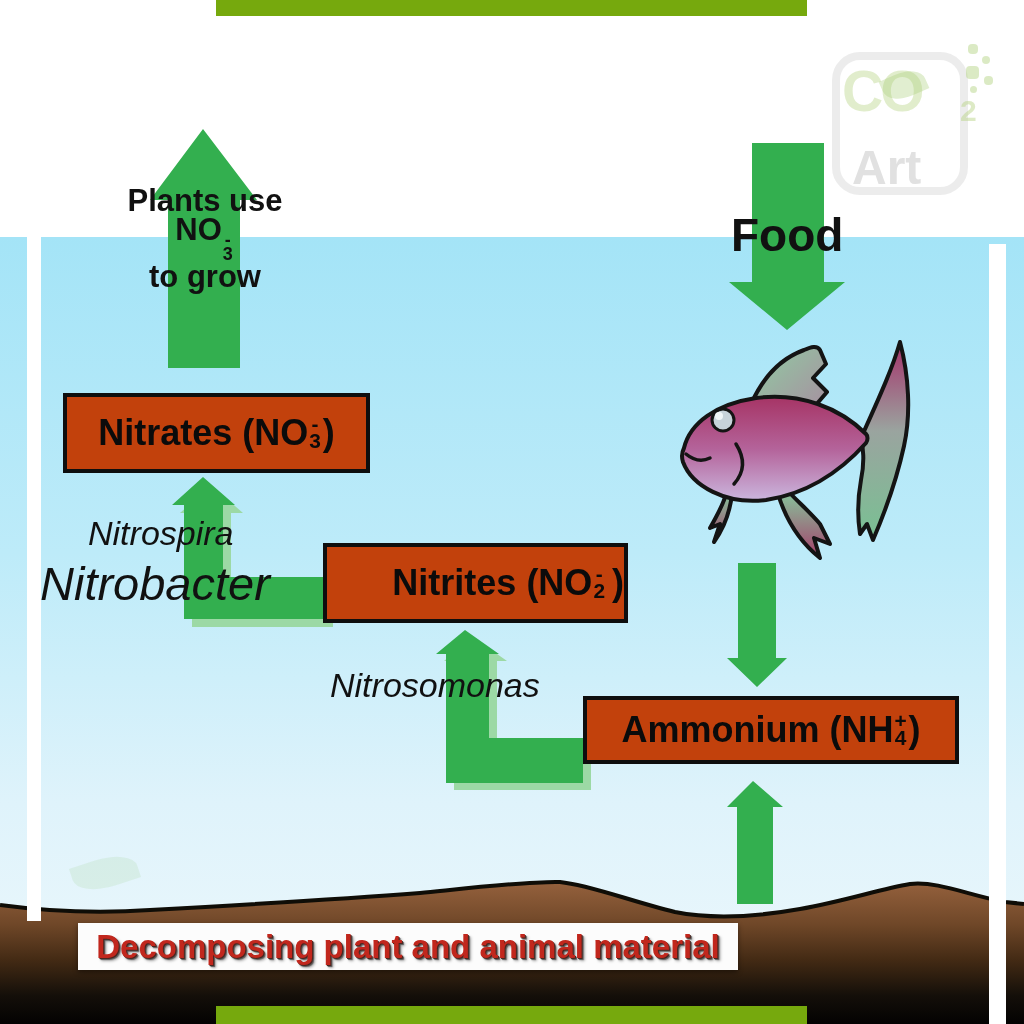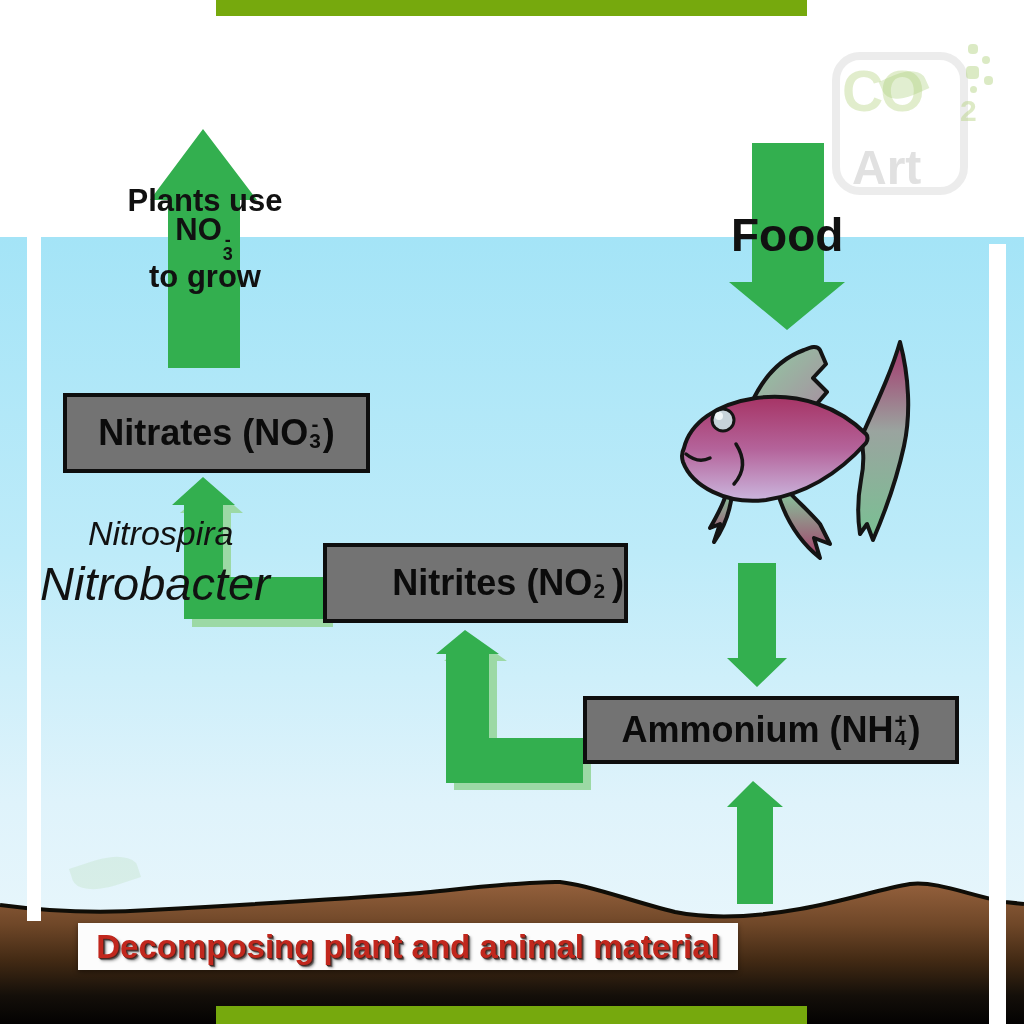--- a/index.html
+++ b/index.html
@@ -24,21 +24,21 @@
   .wm-co{left:12px;top:8px;font-size:57px;font-weight:bold;letter-spacing:-3px;color:rgba(183,212,134,.42);}
   .wm-sub{left:130px;top:44px;font-size:30px;font-weight:bold;color:rgba(183,212,134,.48);}
   .wm-art{left:22px;top:74px;font-size:48px;font-weight:bold;color:rgba(195,195,195,.5);margin-top:16px;}
   .wm-leaf{left:52px;top:22px;width:44px;height:26px;background:rgba(170,205,120,.35);
            border-radius:0 60% 0 60%;transform:rotate(-24deg);}
   .wm-dot{background:rgba(175,208,125,.45);border-radius:4px;}
   .leaf-faint{left:72px;top:858px;width:66px;height:30px;background:rgba(150,205,130,.16);
               border-radius:0 60% 0 60%;transform:rotate(-18deg);}
 
   
-  .gbox{background:#737373;border:4px solid #0e0e0e;box-sizing:border-box;
+  .gbox{background:#c2410c;border:4px solid #0e0e0e;box-sizing:border-box;
         display:flex;align-items:center;justify-content:center;
         font-weight:bold;font-size:36px;color:#0b0b0b;white-space:nowrap;}
   .box-nitrates{left:63px;top:393px;width:307px;height:80px;}
   .box-nitrites{left:323px;top:543px;width:305px;height:80px;justify-content:flex-end;}
   .box-ammonium{left:583px;top:696px;width:376px;height:68px;}
   .stack{display:inline-flex;flex-direction:column;align-items:center;
          font-size:.58em;line-height:.8;vertical-align:-0.32em;margin:0 2px 0 1px;}
   .stack .sup,.stack .sub{display:block;}
 
   
@@ -203,18 +203,19 @@
           <span class="sup">-</span>
           <span class="sub">3</span>
         </span> </div>
     <div>to grow</div>
   </div>
 
   <div class="abs food-label">Food</div>
 
   <div class="abs bact nitrospira">Nitrospira</div>
   <div class="abs bact nitrobacter">Nitrobacter</div>
+  <div class="abs bact nitrosomonas">Nitrosomonas</div>
 
   <div class="abs strip">
     <span class="strip-text">Decomposing plant and animal material</span>
   </div>
 
 </div>
 
 </body></html>

